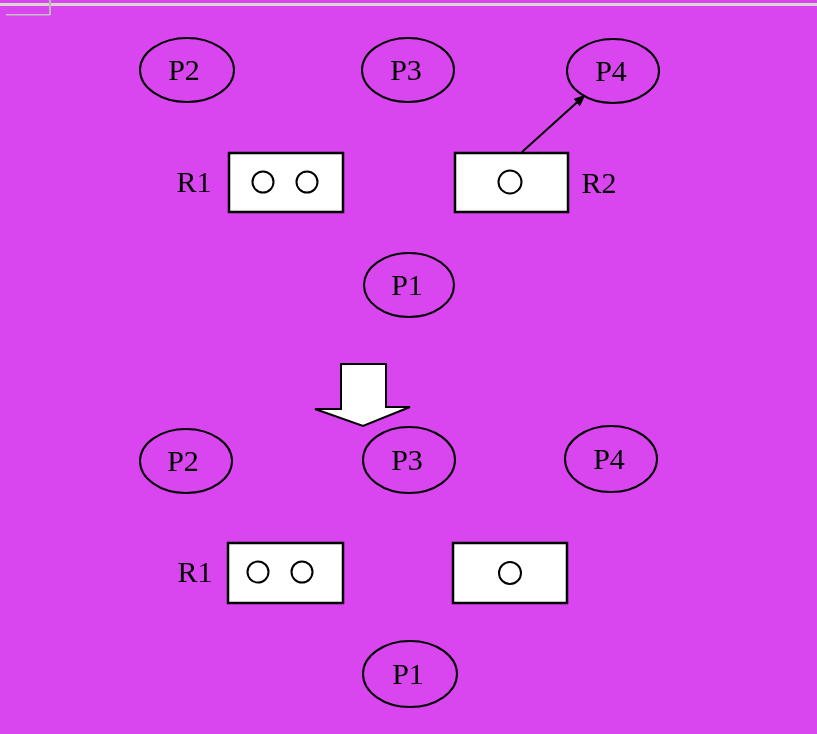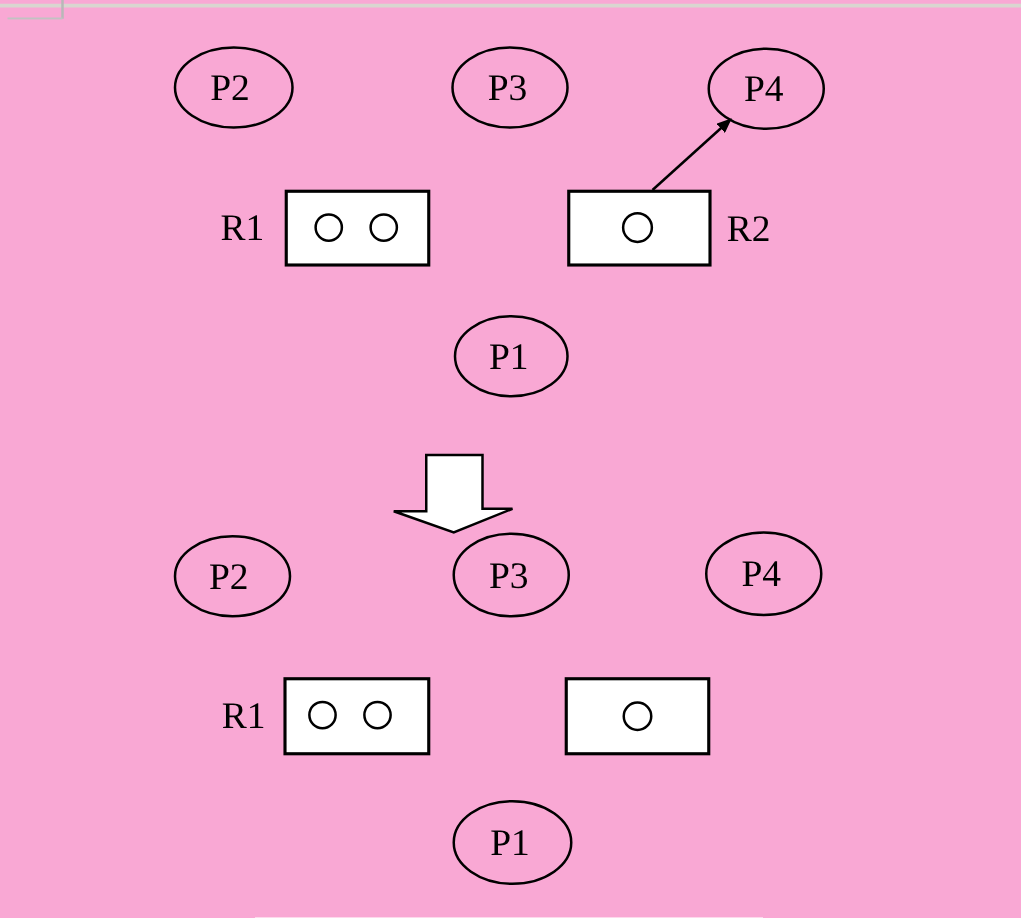--- a/index.html
+++ b/index.html
@@ -4,21 +4,21 @@
 <style>
   html, body {
     margin: 0;
     padding: 0;
     background: #ffffff;
   }
   .page {
     position: relative;
     width: 817px;
     height: 734px;
-    background: #f9a8d4;
+    background: #d946ef;
     overflow: hidden;
   }
   svg { display: block; }
   .lbl {
     font-family: "Liberation Serif", "DejaVu Serif", serif;
     font-size: 30px;
     fill: #000000;
   }
   .shape {
     fill: none;

